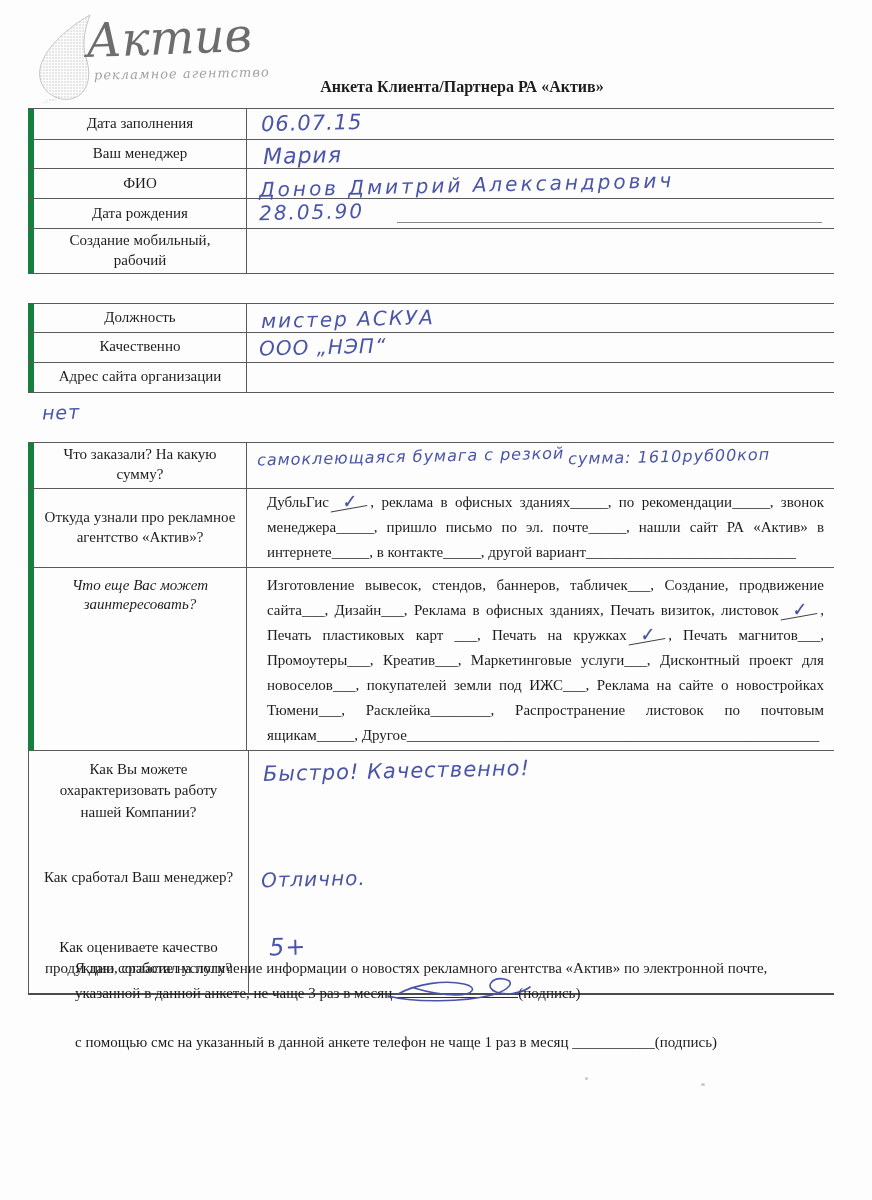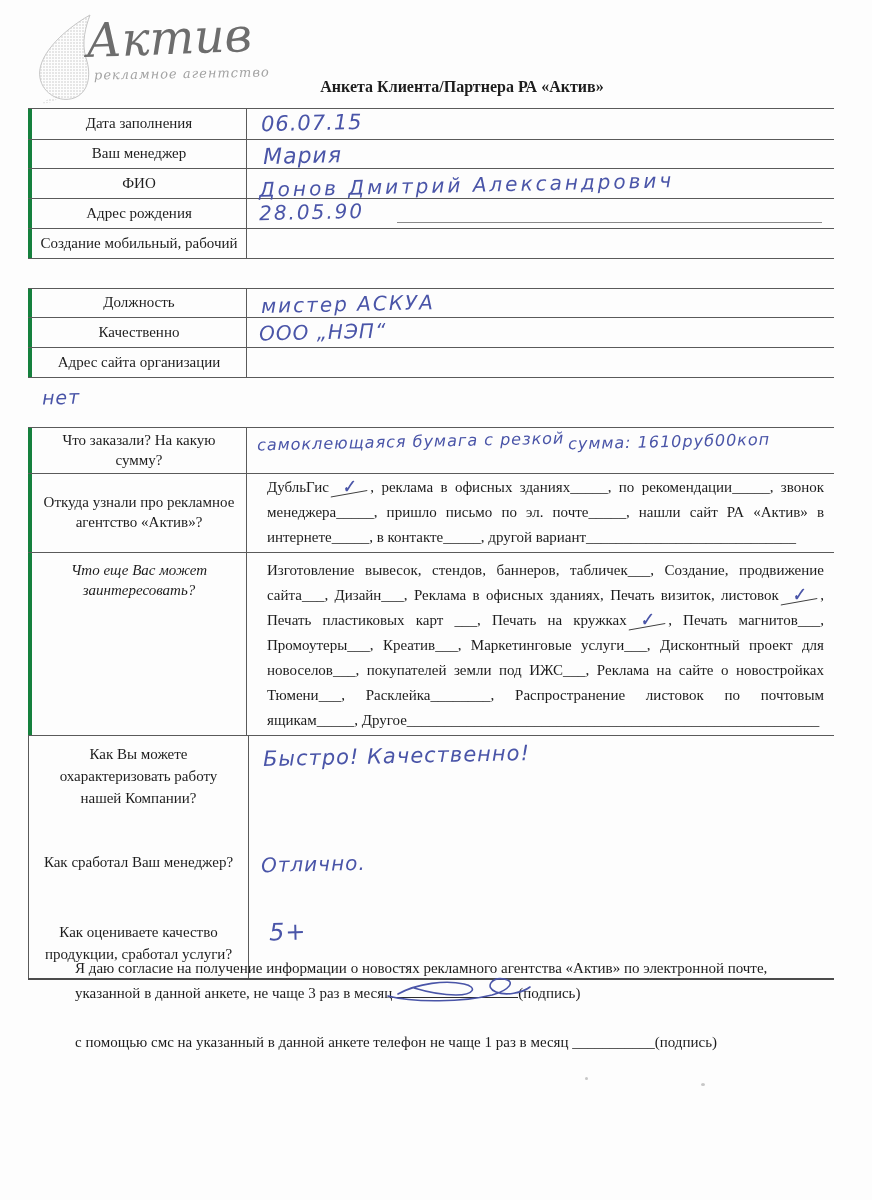--- a/index.html
+++ b/index.html
@@ -12,21 +12,21 @@
   .logo-leaf { position:absolute; left:16px; top:8px; }
   .logo-name { position:absolute; left:74px; top:6px; font-family:"DejaVu Serif", serif; font-style:italic; font-size:47px; color:#6d6d6d; letter-spacing:0px; transform:rotate(-2deg); }
   .logo-tagline { position:absolute; left:82px; top:62px; font-family:"DejaVu Serif", serif; font-style:italic; font-size:13px; color:#a3a3a3; letter-spacing:1px; transform:rotate(-1deg); white-space:nowrap; }
 
   
   .doc-title { position:absolute; top:78px; left:0; right:0; text-align:center; font-weight:bold; font-size:16px; transform:translateX(26px); }
 
   
   .form-table { position:absolute; left:28px; top:108px; width:806px; border-bottom:2px solid #4c4c4c; }
   .frow { display:flex; border-top:1px solid #5a5a5a; }
-  .lcell { width:219px; flex:none; border-left:4px solid #15803d; border-right:1px solid #5a5a5a;
+  .lcell { width:219px; flex:none; border-left:6px solid #15803d; border-right:1px solid #5a5a5a;
            display:flex; align-items:center; justify-content:center; text-align:center;
            font-size:15px; line-height:1.32; padding:2px 8px; }
   .vcell { flex:1; position:relative; padding-left:10px; }
 
   .r1{min-height:31px}.r2{min-height:28px}.r3{min-height:30px}.r4{min-height:30px}
   .r5{min-height:30px}.r6{min-height:30px}.r7{min-height:29px}.r8{min-height:30px}
   .r9{min-height:30px}.r10{min-height:50px}.r11{min-height:46px}
   .r12{min-height:74px}.r13{min-height:152px}.r14{min-height:243px}
 
   
@@ -111,21 +111,21 @@
     </div>
 
     <div class="frow r3">
       <div class="lcell">ФИО</div>
       <div class="vcell">
         <span class="hw hw-fio">Донов Дмитрий Александрович</span>
       </div>
     </div>
 
     <div class="frow r4">
-      <div class="lcell">Адрес рождения</div>
+      <div class="lcell">Дата рождения</div>
       <div class="vcell">
         <span class="hw hw-bday">28.05.90</span>
         <div class="extra-line"></div>
       </div>
     </div>
 
     <div class="frow r5">
       <div class="lcell">Создание мобильный, рабочий</div>
       <div class="vcell">
         <span class="hw"></span>

